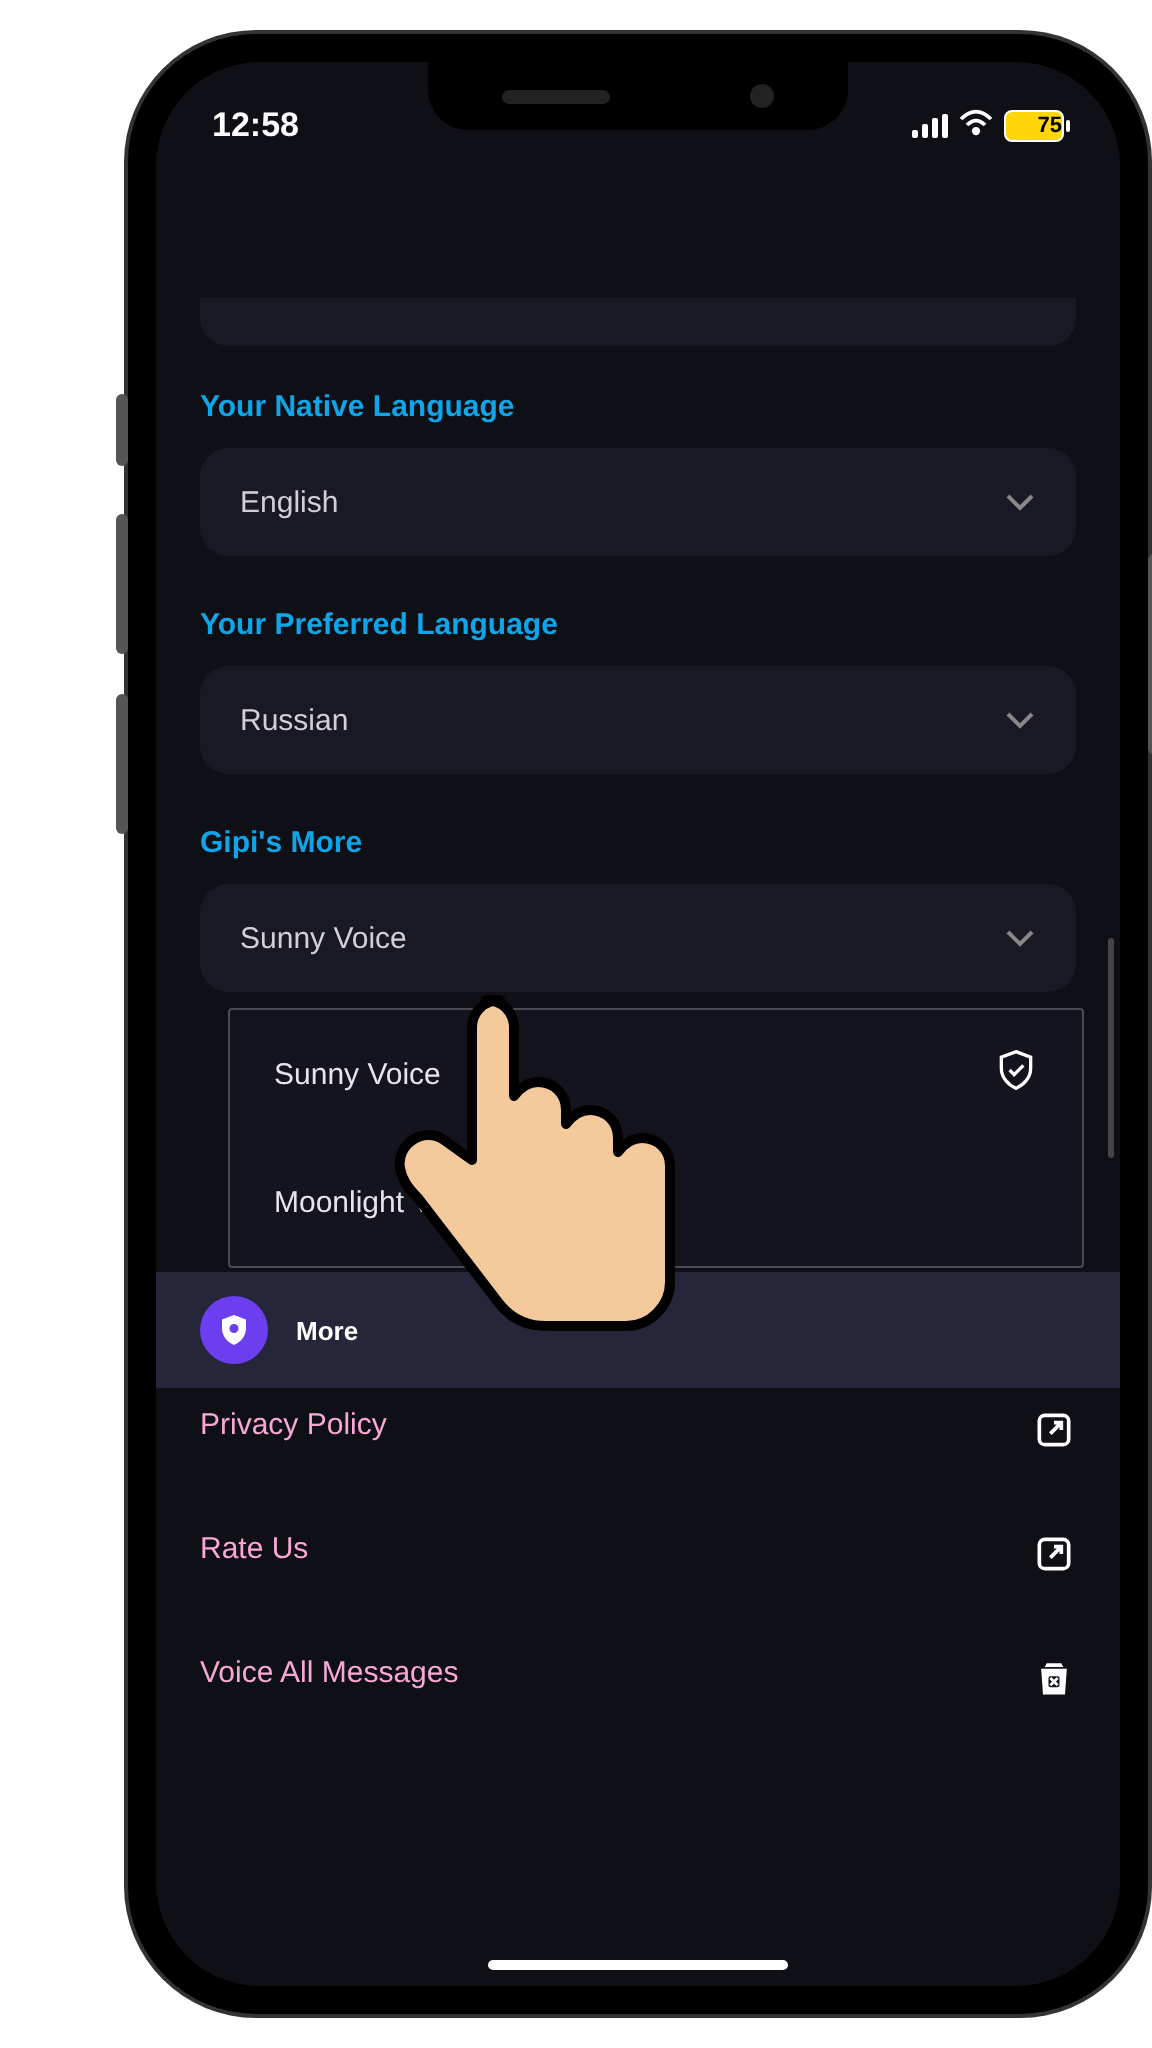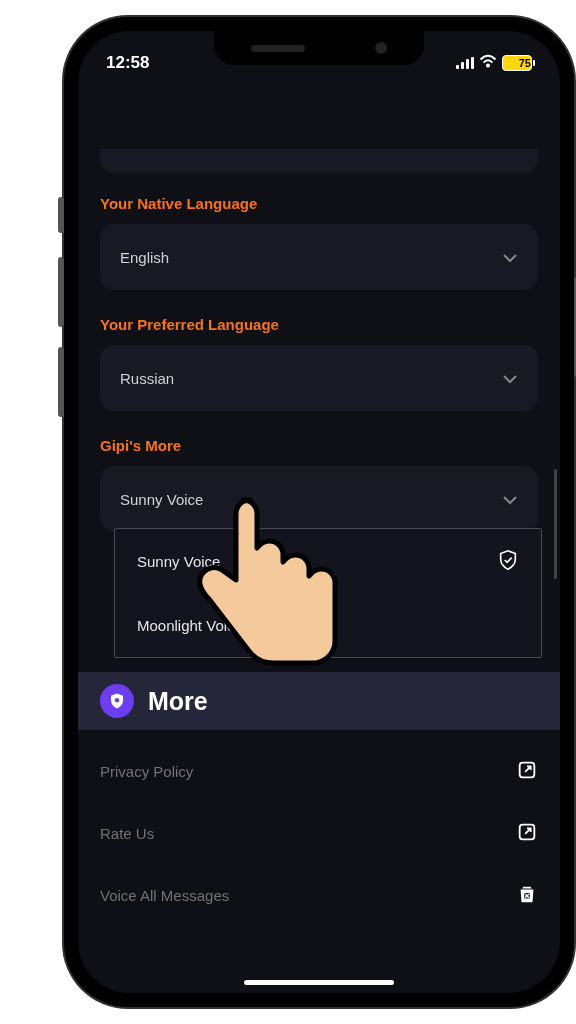--- a/index.html
+++ b/index.html
@@ -88,26 +88,26 @@
     overflow: hidden;
   }
 
   .prev-card {
     height: 24px;
     background: #191924;
     border-radius: 0 0 14px 14px;
     margin-bottom: 22px;
   }
 
-  .section-label { font-size: 15px; font-weight: 700; margin-bottom: 12px; color: #f97316; }
+  .section-label { font-size: 15px; font-weight: 700; margin-bottom: 12px; color: #0ea5e9; }
 
   .select-box {
     background: #191924;
     border-radius: 14px;
-    height: 66px;
+    height: 54px;
     display: flex; align-items: center; justify-content: space-between;
     padding: 0 20px;
     margin-bottom: 26px;
     font-size: 15px; color: #d0d0d6;
   }
   .chev-down { color: #888; }
 
   .voice-wrap { position: relative; margin-bottom: 26px; }
   .voice-wrap .select-box { margin-bottom: 0; }
 
@@ -128,32 +128,32 @@
   .check-shield svg { width: 22px; height: 22px; }
 
   
   .more-header {
     position: relative;
     margin: 140px -22px 10px;
     background: #26263a;
     height: 58px;
     display: flex; align-items: center;
     padding: 0 22px; gap: 14px;
-    font-size: 25px; font-weight: 700;
+    font-size: 13px; font-weight: 700;
   }
   .more-badge {
     width: 34px; height: 34px; border-radius: 50%;
     background: #6c3ef0;
     display: flex; align-items: center; justify-content: center;
   }
 
   .more-row {
     height: 62px;
-    display: flex; align-items: center; justify-content: space-between;
-    font-size: 15px; color: #737373;
+    display: flex; align-items: flex-start; justify-content: space-between;
+    font-size: 15px; color: #f9a8d4;
   }
   .row-icon svg { width: 22px; height: 22px; }
 
   .home-indicator {
     position: absolute; bottom: 8px; left: 50%; transform: translateX(-50%);
     width: 150px; height: 5px; background: #fff; border-radius: 3px;
   }
 
   
   .scroll-hint { position: absolute; right: 3px; top: 320px; width: 3px; height: 110px; background: #444; border-radius: 2px; }

